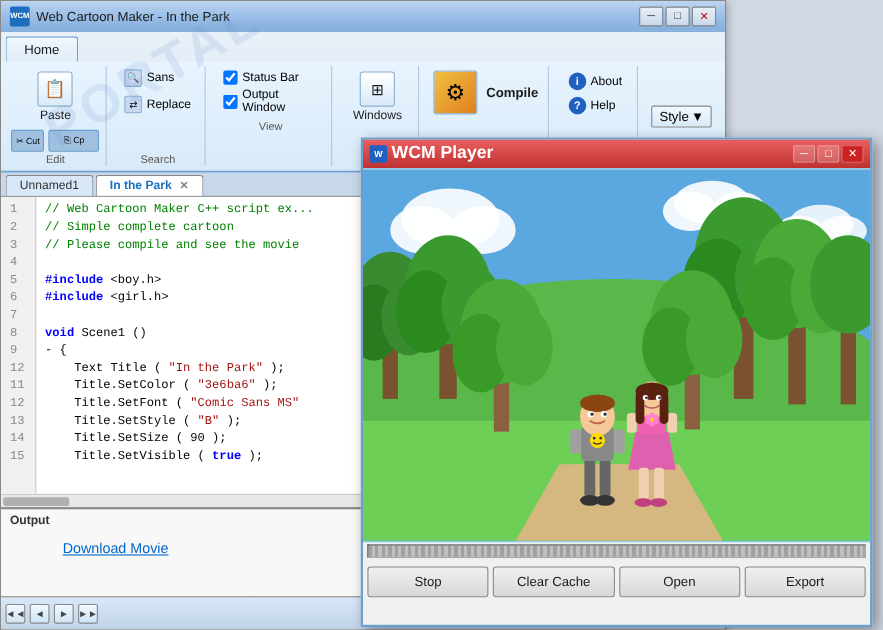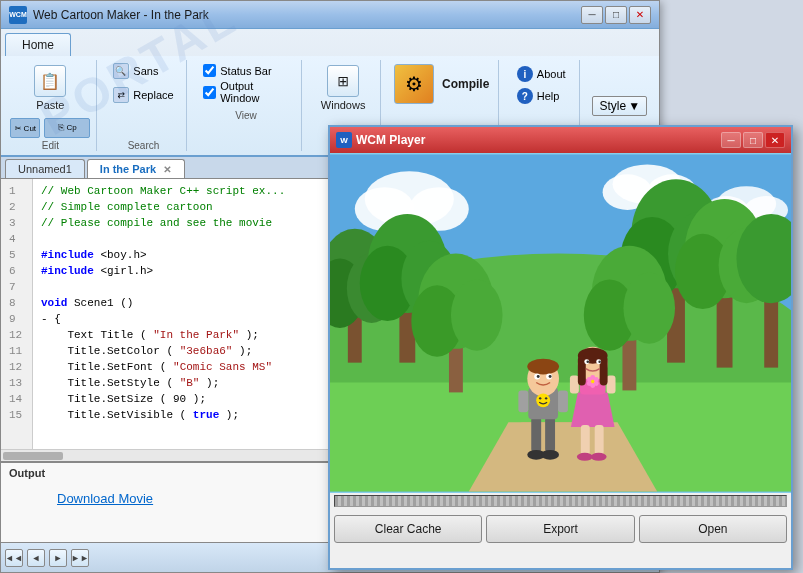--- a/index.html
+++ b/index.html
@@ -441,21 +441,21 @@
       border-radius: 2px;
       display: flex;
       align-items: center;
       justify-content: center;
       color: #fff;
       font-size: 8px;
       font-weight: bold;
     }
     .wcm-title-text {
       flex: 1;
-      font-size: 12px;
+      font-size: 16px;
       color: #fff;
       font-weight: bold;
     }
     .wcm-title-controls {
       display: flex;
       gap: 2px;
     }
     .wcm-ctrl-btn {
       width: 20px;
       height: 16px;
@@ -846,19 +846,20 @@
         <circle cx="16.5" cy="12" r="2.5" fill="#ff80d0"></circle>
       </g>
     </svg>
   </div>
 
   <div class="wcm-progress">
     <div class="wcm-progress-dots"></div>
   </div>
 
   <div class="wcm-buttons">
+    <div class="wcm-btn">Stop</div>
     <div class="wcm-btn">Clear Cache</div>
+    <div class="wcm-btn">Open</div>
     <div class="wcm-btn">Export</div>
-    <div class="wcm-btn">Open</div>
   </div>
 </div>
 
 <div class="watermark">PORTAL</div>
 
 </body></html>

